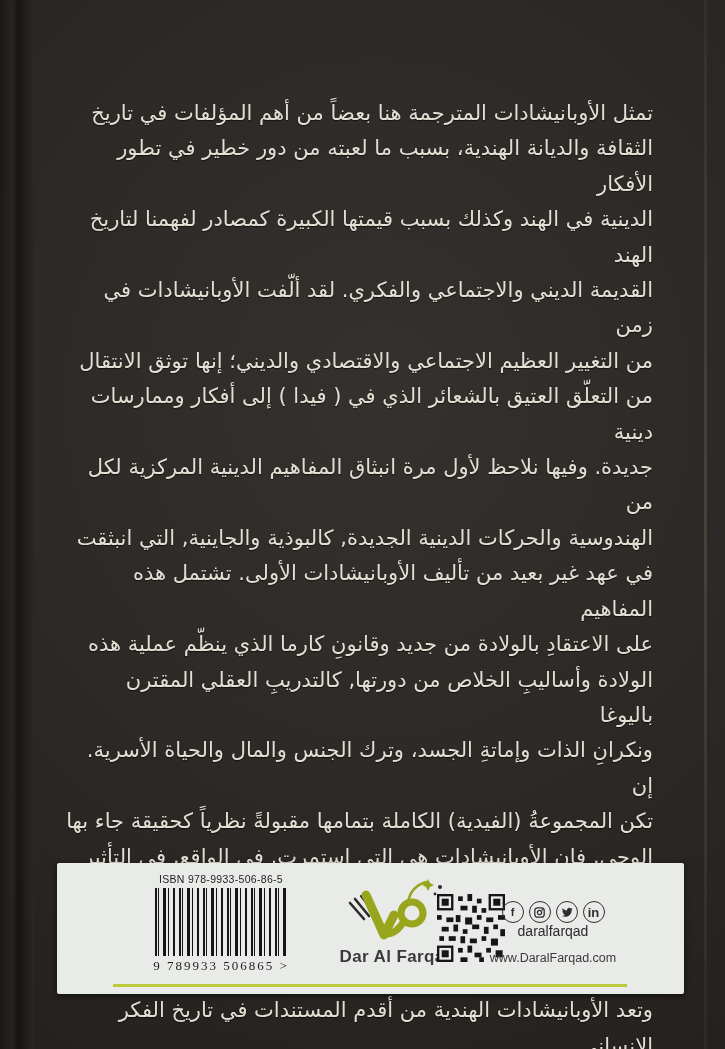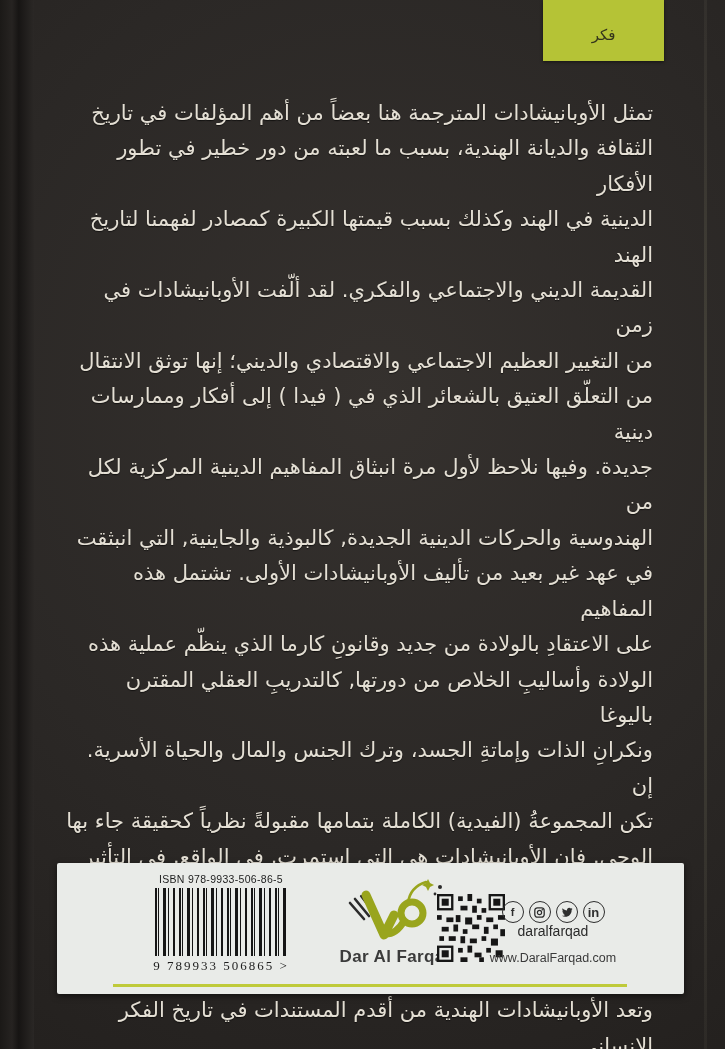--- a/index.html
+++ b/index.html
@@ -86,23 +86,20 @@
   .handle{font-size:14px;color:#2b2b2b;}
   .site{font-size:12.5px;margin-top:12px;color:#3a3a3a;}
 </style>
 </head>
 <body>
 
 <div class="screen">
   <div class="spine"></div>
   <div class="edge-highlight"></div>
 
-  <div class="tab">
-    <span>فكر</span>
-  </div>
 
   <div class="text-block">
     <div class="para">تمثل الأوبانيشادات المترجمة هنا بعضاً من أهم المؤلفات في تاريخ
 الثقافة والديانة الهندية، بسبب ما لعبته من دور خطير في تطور الأفكار
 الدينية في الهند وكذلك بسبب قيمتها الكبيرة كمصادر لفهمنا لتاريخ الهند
 القديمة الديني والاجتماعي والفكري. لقد ألّفت الأوبانيشادات في زمن
 من التغيير العظيم الاجتماعي والاقتصادي والديني؛ إنها توثق الانتقال
 من التعلّق العتيق بالشعائر الذي في ( فيدا ) إلى أفكار وممارسات دينية
 جديدة. وفيها نلاحظ لأول مرة انبثاق المفاهيم الدينية المركزية لكل من
 الهندوسية والحركات الدينية الجديدة, كالبوذية والجاينية, التي انبثقت

